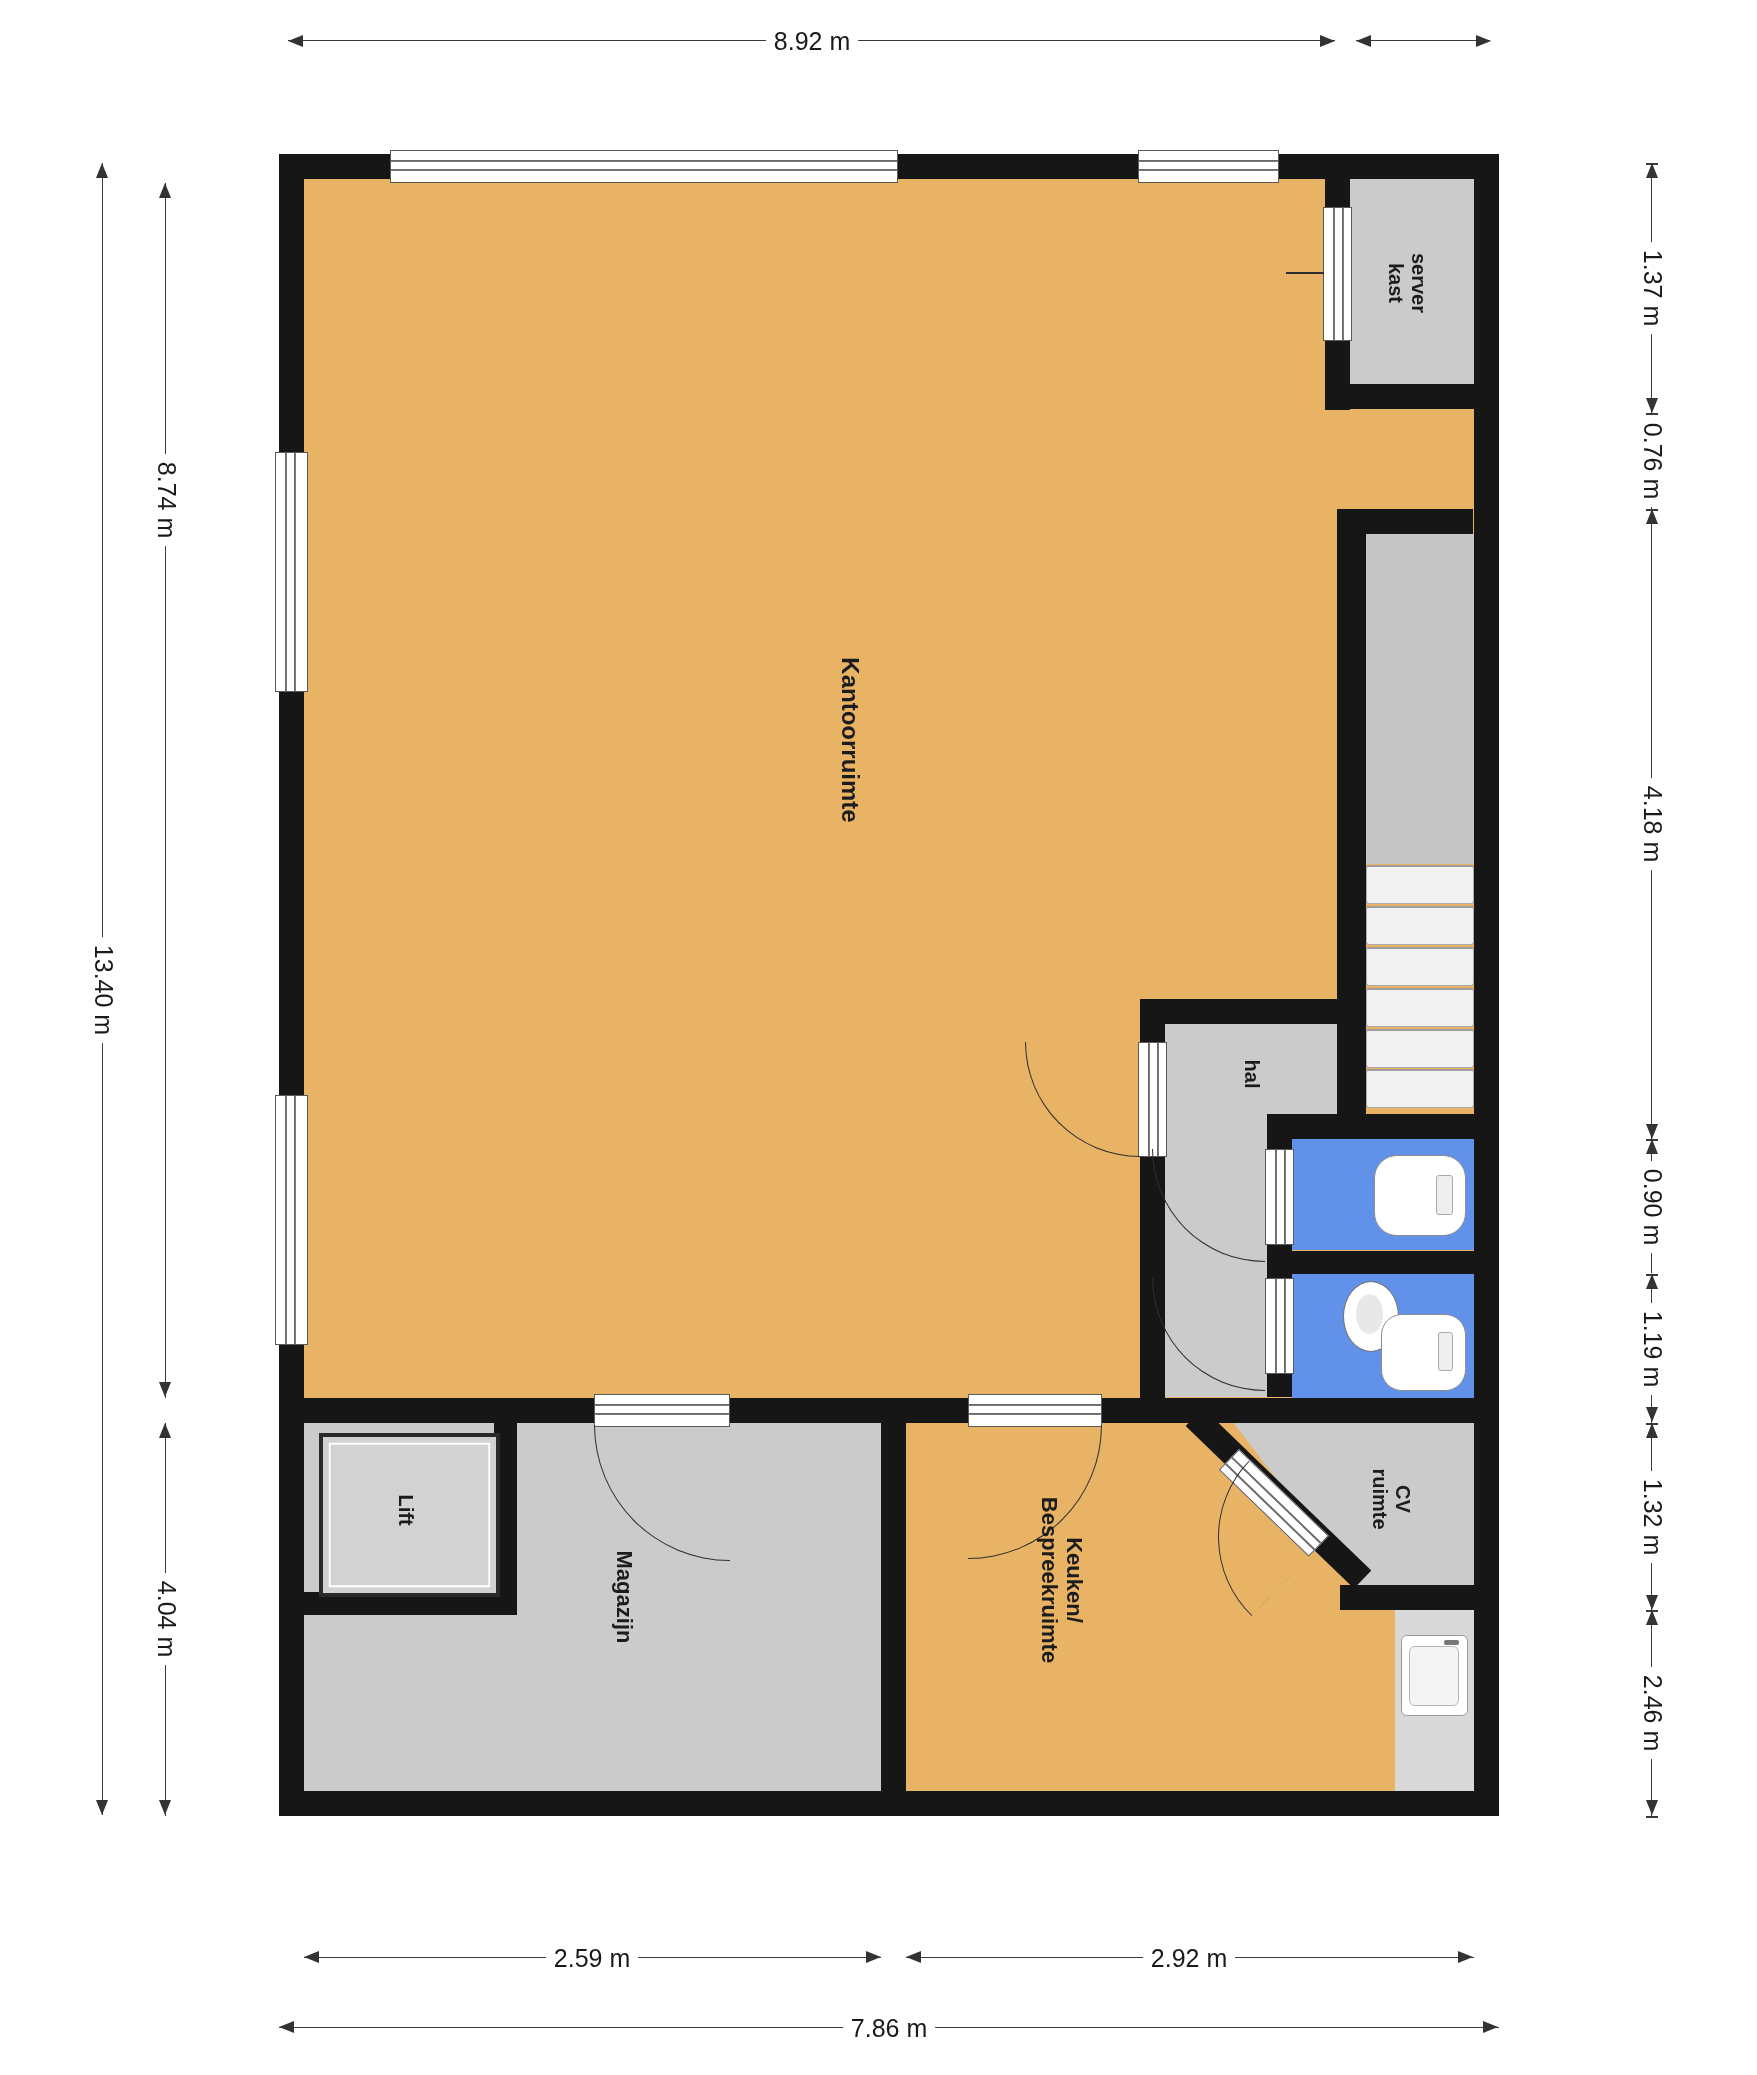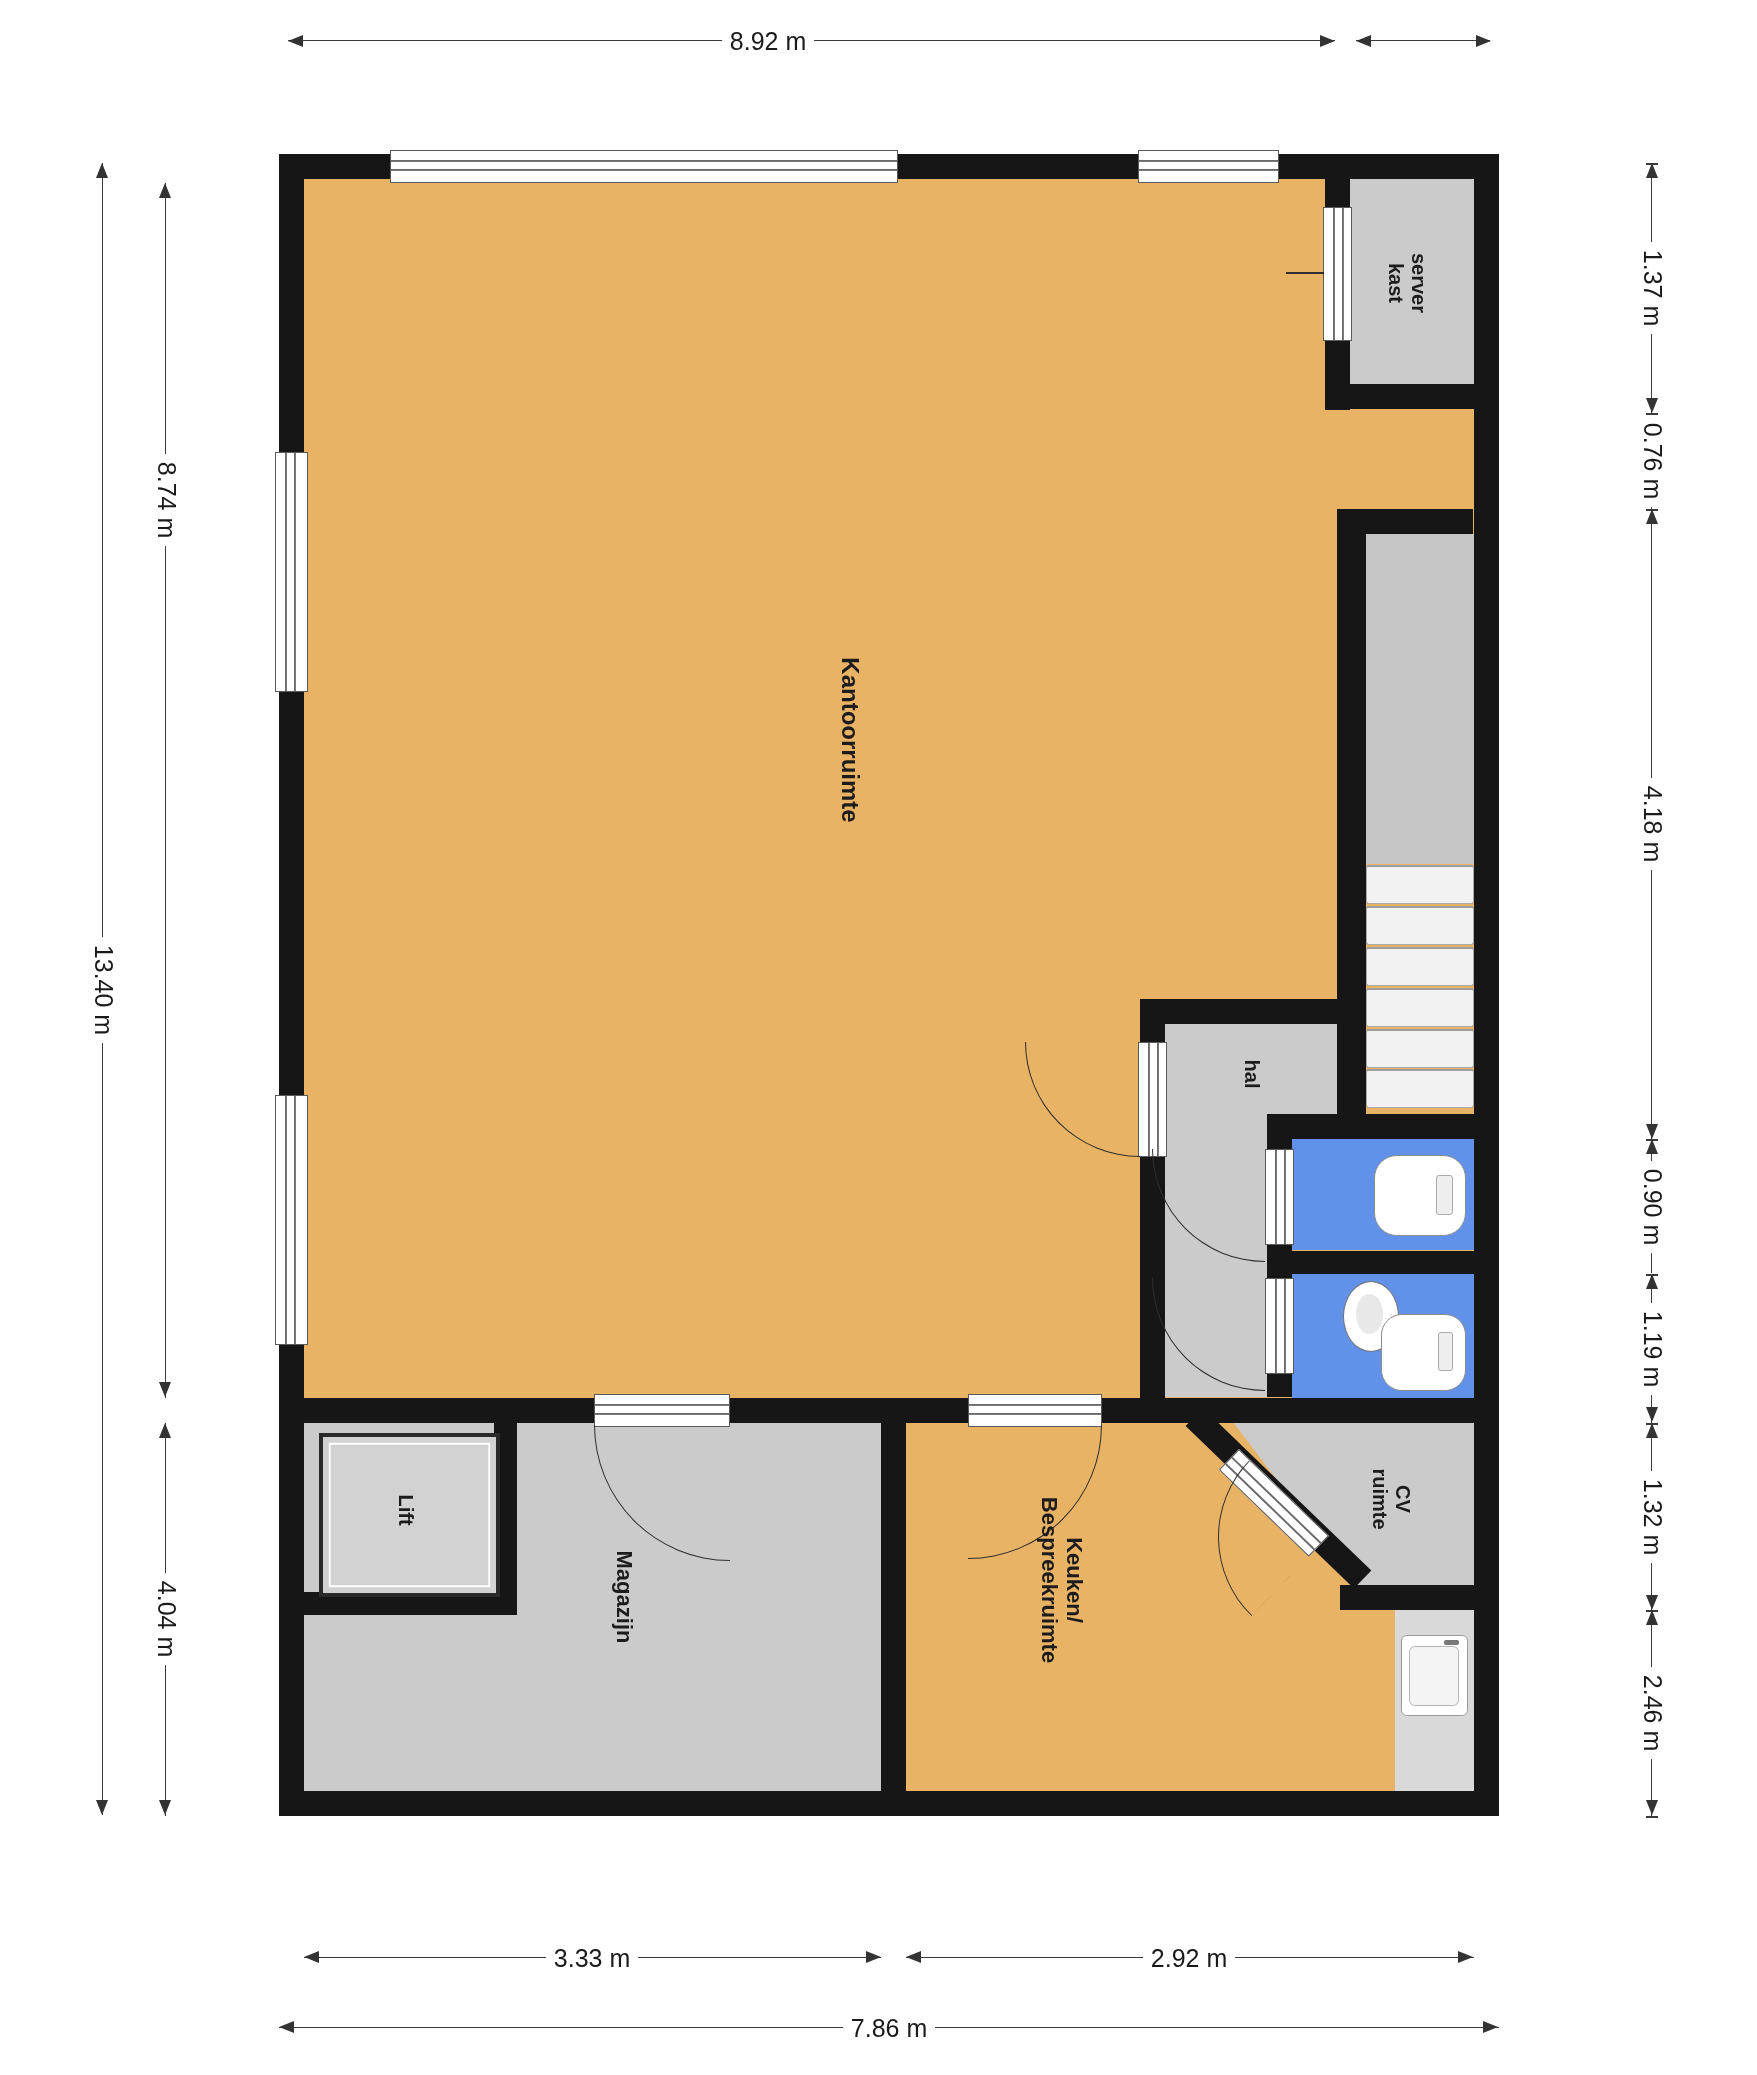--- a/index.html
+++ b/index.html
@@ -144,21 +144,21 @@
   <div class="rlabel rl-sm" style="left:405px;top:1510px;">Lift</div>
   <div class="rlabel rl-md" style="left:624px;top:1597px;">Magazijn</div>
   <div class="rlabel rl-md" style="left:1062px;top:1580px;">Keuken/
 Bespreekruimte</div>
   <div class="rlabel rl-sm" style="left:1391px;top:1499px;">CV
 ruimte</div>
 
   <div class="dim-h" style="left:288px;top:40px;width:1047px;"></div>
   <div class="arr arr-l" style="left:288px;top:35px;"></div>
   <div class="arr arr-r" style="left:1320px;top:35px;"></div>
-  <div class="dlabel" style="left:768px;top:41px;">8.92 m</div>
+  <div class="dlabel" style="left:812px;top:41px;">8.92 m</div>
   <div class="dim-h" style="left:1356px;top:40px;width:134px;"></div>
   <div class="arr arr-l" style="left:1356px;top:35px;"></div>
   <div class="arr arr-r" style="left:1476px;top:35px;"></div>
 
   <div class="dim-v" style="left:102px;top:163px;height:1652px;"></div>
   <div class="arr arr-u" style="left:96px;top:163px;"></div>
   <div class="arr arr-d" style="left:96px;top:1800px;"></div>
   <div class="dlabel dlabel-v" style="left:103px;top:990px;">13.40 m</div>
 
   <div class="dim-v" style="left:165px;top:183px;height:1215px;"></div>
@@ -208,21 +208,21 @@
   <div class="dlabel dlabel-v" style="left:1652px;top:1517px;">1.32 m</div>
 
   <div class="dim-v" style="left:1651px;top:1610px;height:206px;"></div>
   <div class="arr arr-u" style="left:1646px;top:1610px;"></div>
   <div class="arr arr-d" style="left:1646px;top:1800px;"></div>
   <div class="dlabel dlabel-v" style="left:1652px;top:1713px;">2.46 m</div>
 
   <div class="dim-h" style="left:304px;top:1957px;width:577px;"></div>
   <div class="arr arr-l" style="left:304px;top:1951px;"></div>
   <div class="arr arr-r" style="left:866px;top:1951px;"></div>
-  <div class="dlabel" style="left:592px;top:1958px;">3.33 m</div>
+  <div class="dlabel" style="left:592px;top:1958px;">2.59 m</div>
 
   <div class="dim-h" style="left:906px;top:1957px;width:568px;"></div>
   <div class="arr arr-l" style="left:906px;top:1951px;"></div>
   <div class="arr arr-r" style="left:1458px;top:1951px;"></div>
   <div class="dlabel" style="left:1189px;top:1958px;">2.92 m</div>
 
   <div class="dim-h" style="left:279px;top:2027px;width:1220px;"></div>
   <div class="arr arr-l" style="left:279px;top:2021px;"></div>
   <div class="arr arr-r" style="left:1483px;top:2021px;"></div>
   <div class="dlabel" style="left:889px;top:2028px;">7.86 m</div>

